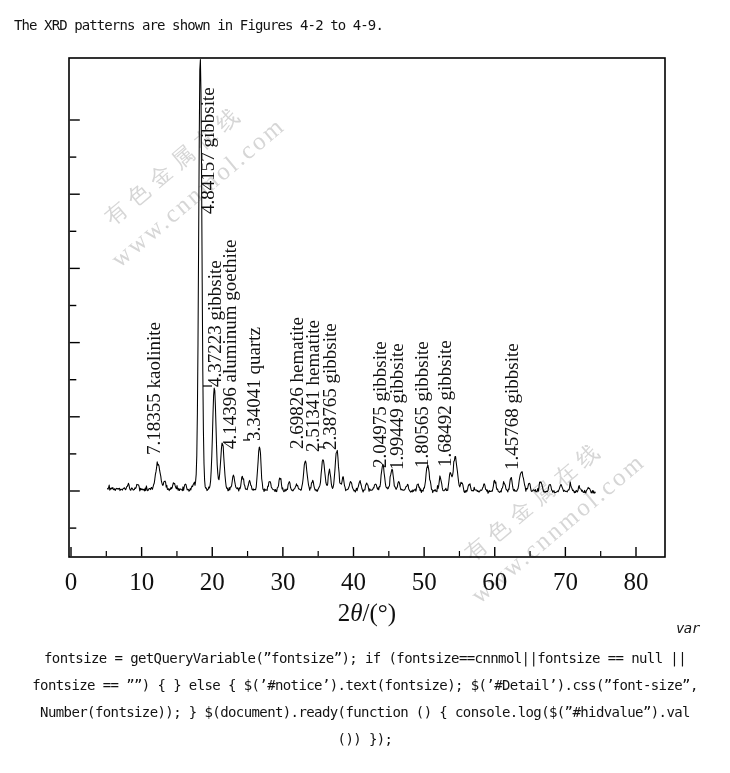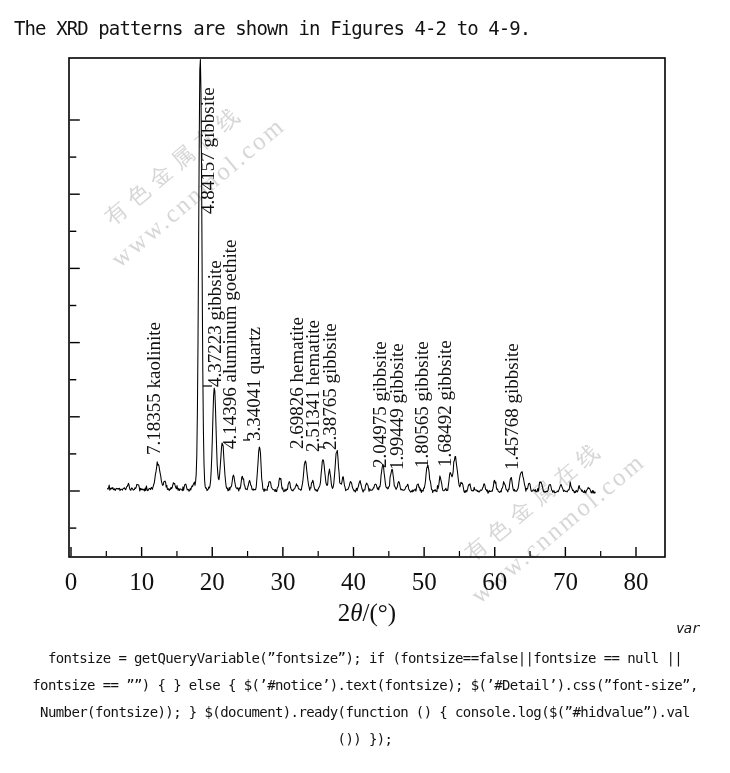--- a/index.html
+++ b/index.html
@@ -1,19 +1,19 @@
 <!DOCTYPE html>
 <html><head>
 <meta charset="utf-8">
 <style>
   html,body{margin:0;padding:0;}
   body{width:730px;height:773px;background:#ffffff;}
   .page{position:relative;width:730px;height:773px;background:#ffffff;overflow:hidden;
         font-family:"DejaVu Sans Mono",monospace;color:#121212;}
-  .intro{position:absolute;left:14px;top:17px;font-size:19px;letter-spacing:-0.9px;white-space:pre;}
+  .intro{position:absolute;left:14px;top:17px;font-size:14px;letter-spacing:-0.9px;white-space:pre;}
   .figure{position:absolute;left:0;top:0;width:730px;height:773px;}
   .watermark{position:absolute;display:flex;flex-direction:column;align-items:center;gap:7px;
              transform:translate(-50%,-50%) rotate(-40deg);
              font-family:"Liberation Serif",serif;z-index:1;white-space:nowrap;pointer-events:none;}
   .wm1{left:186px;top:178px;}
   .wm2{left:546px;top:514px;}
   .wm-cn{font-size:22px;letter-spacing:7px;}
   .wm-en{font-size:25px;letter-spacing:2.5px;}
   #chart-svg{position:absolute;left:0;top:0;z-index:2;}
   .var-text{position:absolute;left:676px;top:620px;font-size:14px;letter-spacing:-0.6px;z-index:3;font-style:italic;}
@@ -93,19 +93,19 @@
         <text x="403" y="470" transform="rotate(-90 403 470)" font-size="19" font-family="&quot;Liberation Serif&quot;, serif" fill="#111">1.99449 gibbsite</text>
         <text x="428" y="468" transform="rotate(-90 428 468)" font-size="19" font-family="&quot;Liberation Serif&quot;, serif" fill="#111">1.80565 gibbsite</text>
         <text x="451" y="467" transform="rotate(-90 451 467)" font-size="19" font-family="&quot;Liberation Serif&quot;, serif" fill="#111">1.68492 gibbsite</text>
         <text x="518" y="470" transform="rotate(-90 518 470)" font-size="19" font-family="&quot;Liberation Serif&quot;, serif" fill="#111">1.45768 gibbsite</text>
       </svg>
   </div>
 
   <div class="var-text">var</div>
 
   <div class="code-block">
-    <div class="code-line">fontsize = getQueryVariable(”fontsize”); if (fontsize==false||fontsize == null ||</div>
+    <div class="code-line">fontsize = getQueryVariable(”fontsize”); if (fontsize==cnnmol||fontsize == null ||</div>
     <div class="code-line">fontsize == ””) { } else { $(’#notice’).text(fontsize); $(’#Detail’).css(”font-size”,</div>
     <div class="code-line">Number(fontsize)); } $(document).ready(function () { console.log($(”#hidvalue”).val</div>
     <div class="code-line">()) });</div>
   </div>
 
 </div>
 
 </body></html>

